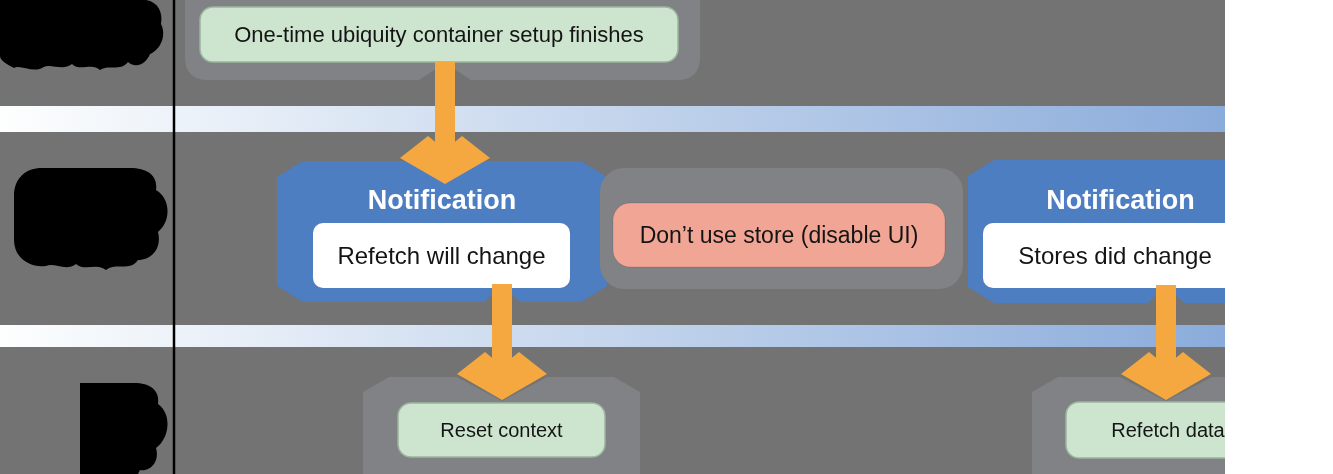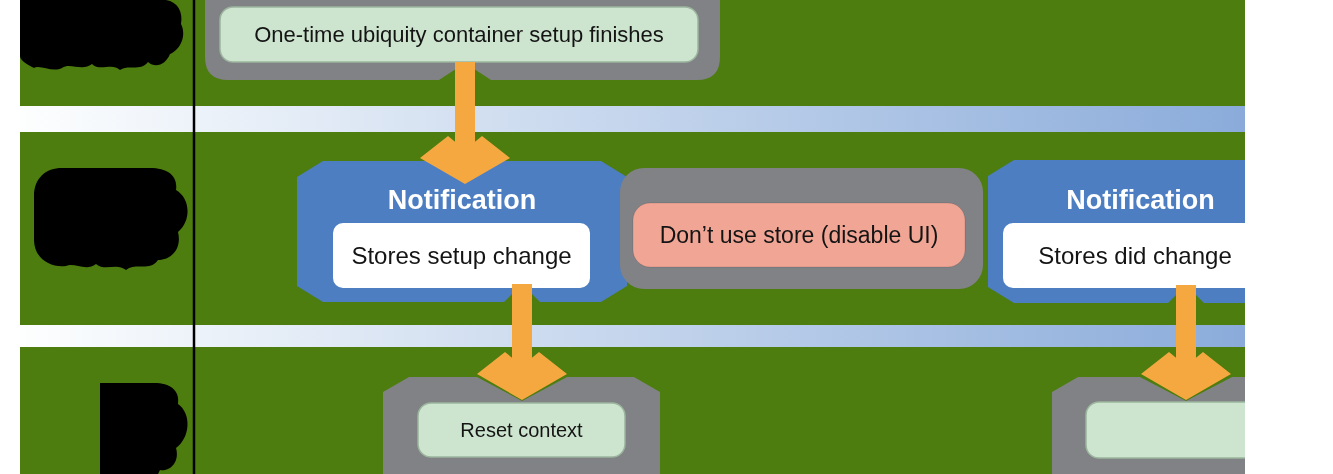--- a/index.html
+++ b/index.html
@@ -1,17 +1,17 @@
 <!DOCTYPE html>
 <html><head>
 <meta charset="utf-8">
 <style>
   html,body{margin:0;padding:0;background:#fff;}
-  .stage{position:relative;width:1225px;height:474px;background:#4d7c0f;overflow:hidden;
-         font-family:"Liberation Sans",sans-serif;margin-left:20px;}
+  .stage{position:relative;width:1225px;height:474px;background:#737373;overflow:hidden;
+         font-family:"Liberation Sans",sans-serif;}
   .stage svg{position:absolute;left:0;top:0;}
   .txt{position:absolute;display:flex;align-items:center;justify-content:center;
        white-space:nowrap;color:#141414;}
   .event-label{left:200px;top:7px;width:478px;height:55px;font-size:22px;}
   .notif-title{font-weight:bold;font-size:27px;color:#ffffff;}
   .notif-title-left{left:277px;top:185px;width:330px;height:30px;}
   .notif-title-right{left:968px;top:185px;width:305px;height:30px;}
   .notif-body{font-size:24px;}
   .notif-body-left{left:313px;top:223px;width:257px;height:65px;}
   .notif-body-right{left:983px;top:223px;width:264px;height:65px;}
@@ -97,21 +97,22 @@
       <g>
         <rect x="1156" y="285" width="20" height="87"></rect>
         <polygon points="1121,374 1149,352 1166,366 1183,352 1211,374 1166,400"></polygon>
       </g>
     </g>
   </svg>
 
   <div class="txt event-label">One-time ubiquity container setup finishes</div>
 
   <div class="txt notif-title notif-title-left">Notification</div>
-  <div class="txt notif-body notif-body-left">Stores setup change</div>
+  <div class="txt notif-body notif-body-left">Refetch will change</div>
 
   <div class="txt alert-label">Don’t use store (disable UI)</div>
 
   <div class="txt notif-title notif-title-right">Notification</div>
   <div class="txt notif-body notif-body-right">Stores did change</div>
 
   <div class="txt action-label action-label-left">Reset context</div>
+  <div class="txt action-label action-label-right">Refetch data</div>
 </div>
 
 </body></html>

